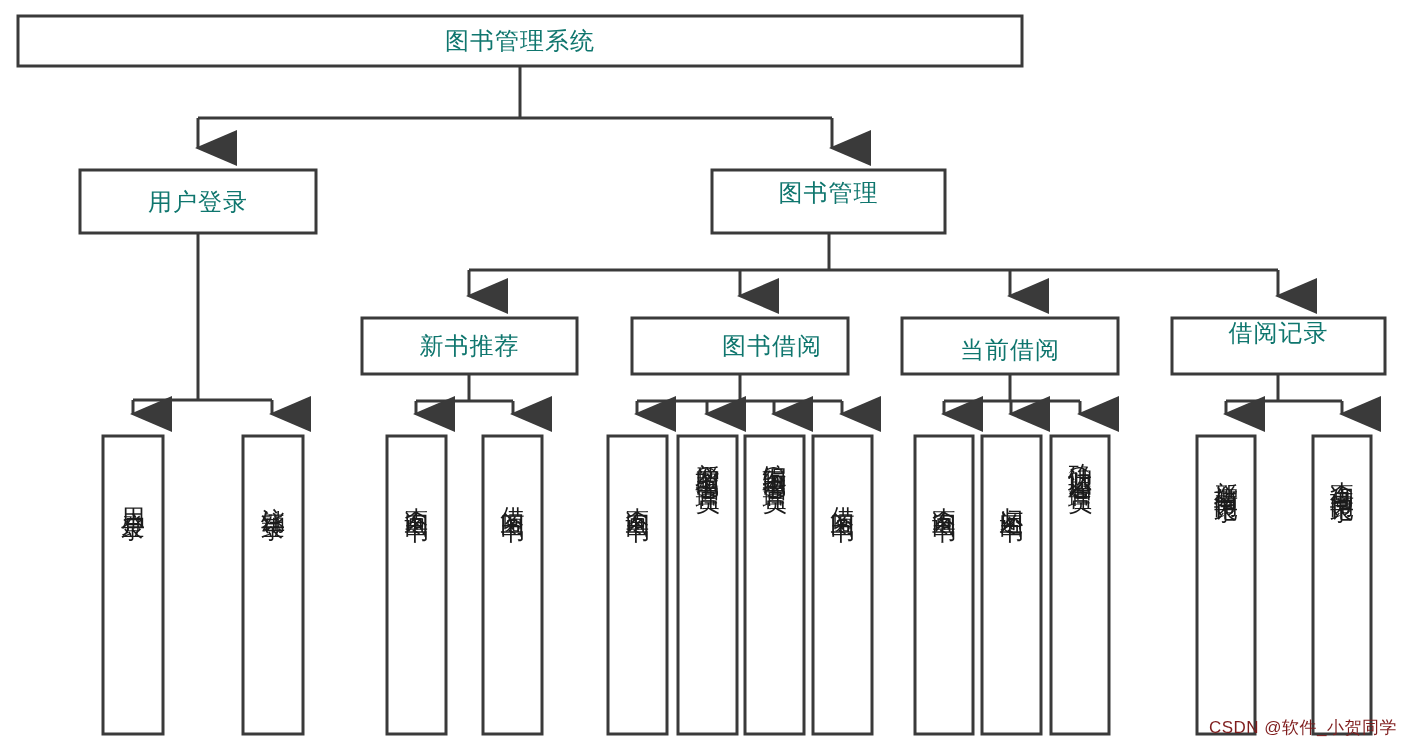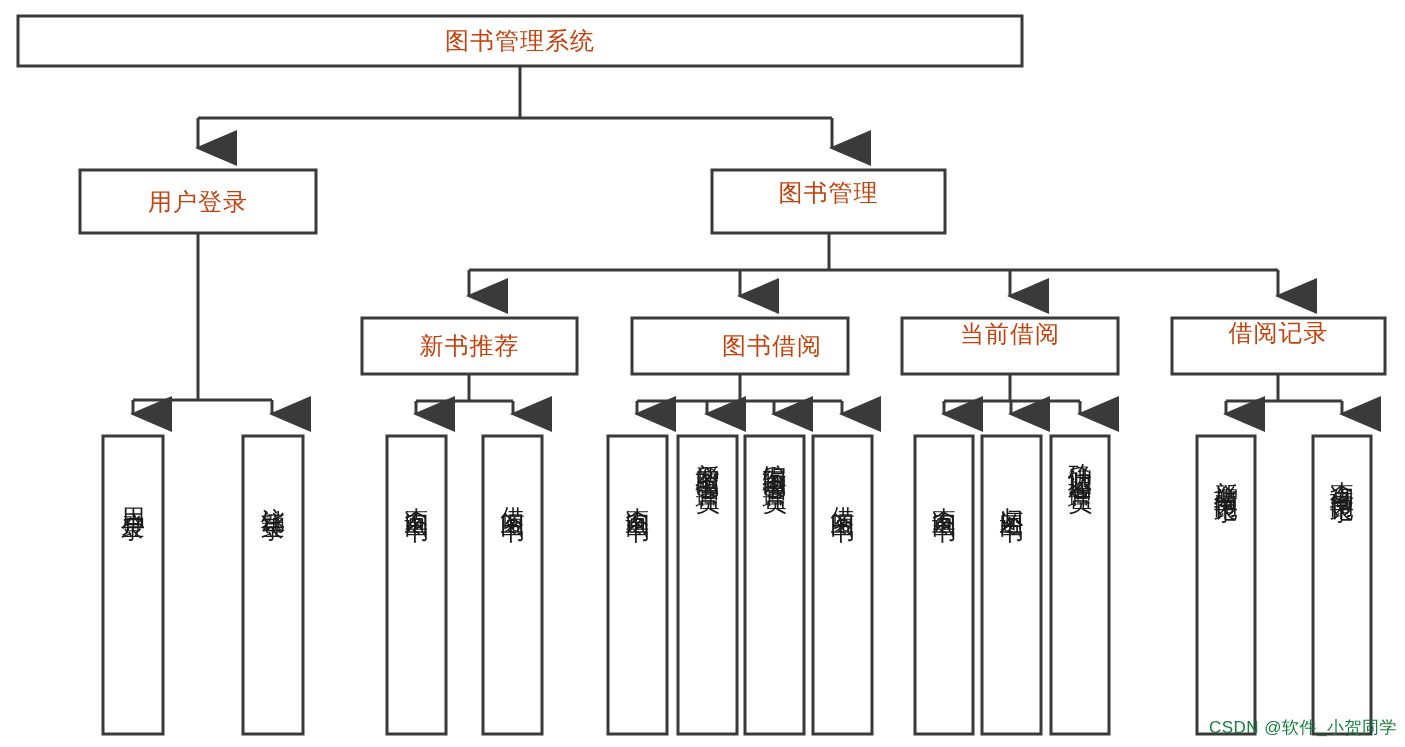--- a/index.html
+++ b/index.html
@@ -56,31 +56,31 @@
     letter-spacing: 4px;
     text-align: center;
   }
   .hlabel {
     position: absolute;
     display: flex;
     align-items: center;
     justify-content: center;
     font-family: "Liberation Sans", "DejaVu Sans", sans-serif;
     font-size: 24px;
-    color: #c2410c;
+    color: #0f766e;
     letter-spacing: 1px;
     pointer-events: none;
   }
   #watermark {
     position: absolute;
     right: 8px;
     bottom: 8px;
     font-family: "Liberation Sans", "DejaVu Sans", sans-serif;
     font-size: 17px;
-    color: #15803d;
+    color: #7f1d1d;
     letter-spacing: 0.5px;
     white-space: nowrap;
   }
 </style>
 </head>
 <body>
 
 <div id="diagram-root">
 
   <svg id="tree-svg" viewBox="0 0 1405 747">
@@ -173,21 +173,21 @@
     <rect class="node-box" x="1313" y="436" width="58" height="298"></rect>
   </svg>
 
   <div class="hlabel" style="left:18px; top:16px; width:1004px; height:50px;">图书管理系统</div>
 
   <div class="hlabel" style="left:80px; top:170px; width:236px; height:63px;">用户登录</div>
   <div class="hlabel" style="left:712px; top:170px; width:233px; height:45px;">图书管理</div>
 
   <div class="hlabel" style="left:362px; top:318px; width:215px; height:56px;border-radius:9px;">新书推荐</div>
   <div class="hlabel" style="left:632px; top:318px; width:216px; height:56px;margin-left:32px;">图书借阅</div>
-  <div class="hlabel" style="left:902px; top:302px; width:216px; height:64px;">当前借阅</div>
+  <div class="hlabel" style="left:902px; top:318px; width:216px; height:64px;">当前借阅</div>
   <div class="hlabel" style="left:1172px; top:307px; width:213px; height:52px;">借阅记录</div>
 
   <div class="vlabel-wrap" style="left:103px; top:436px; width:60px; height:298px; padding-top:52px;">
     <span class="vlabel-text">用户登录</span>
   </div>
   <div class="vlabel-wrap" style="left:243px; top:436px; width:60px; height:298px; padding-top:52px;">
     <span class="vlabel-text">注销登录</span>
   </div>
 
   <div class="vlabel-wrap" style="left:387px; top:436px; width:59px; height:298px; padding-top:52px;">

